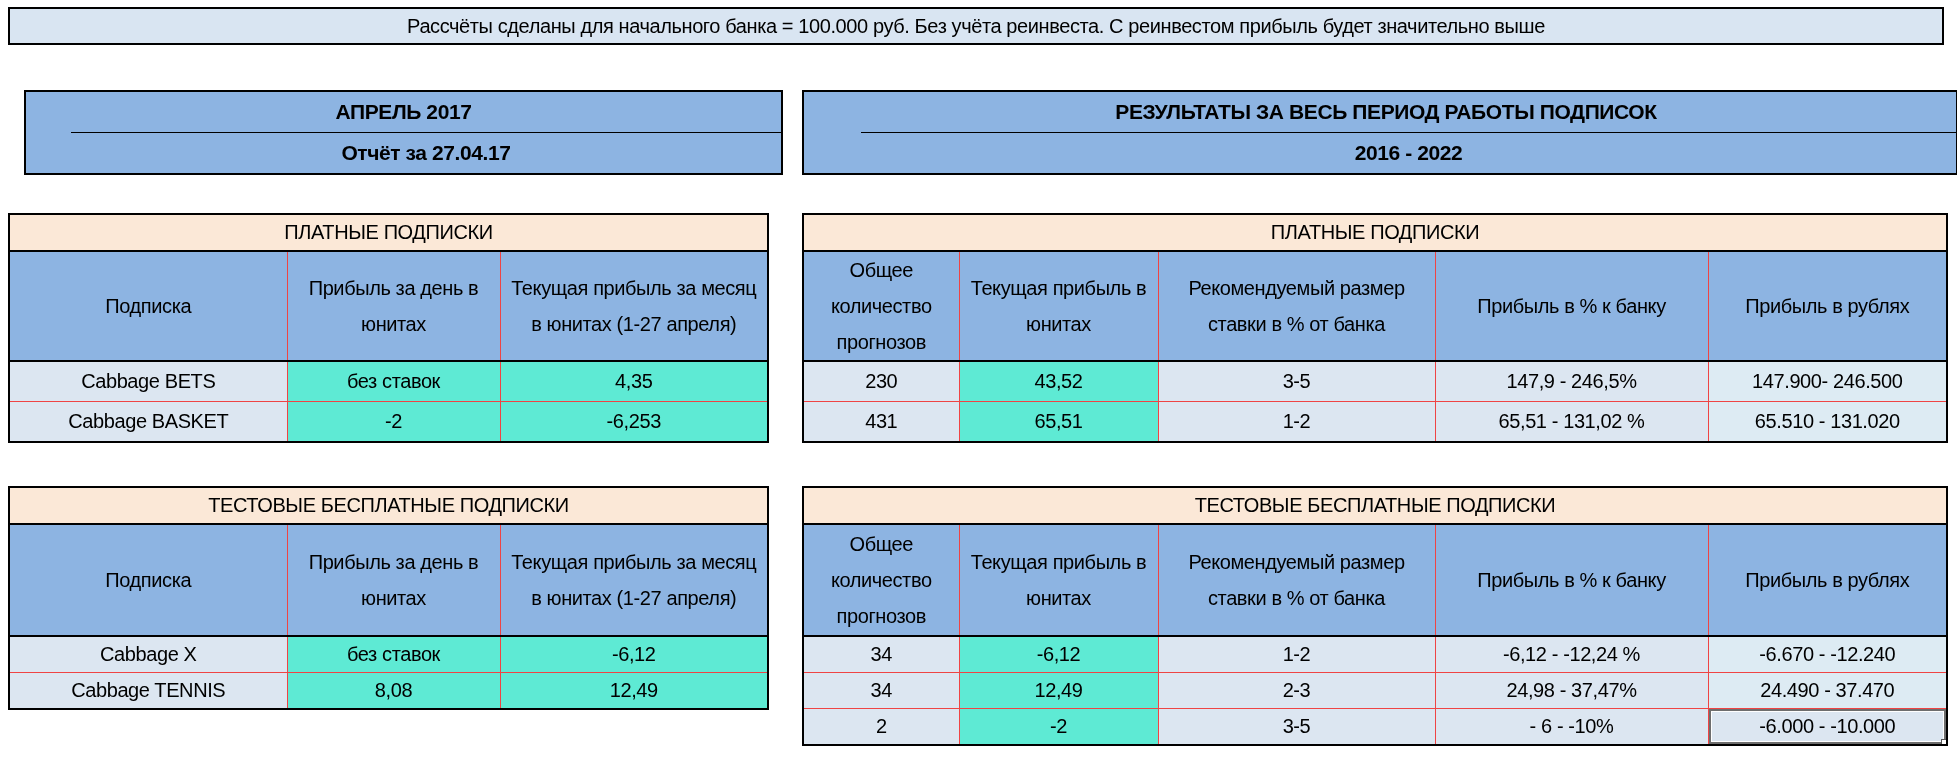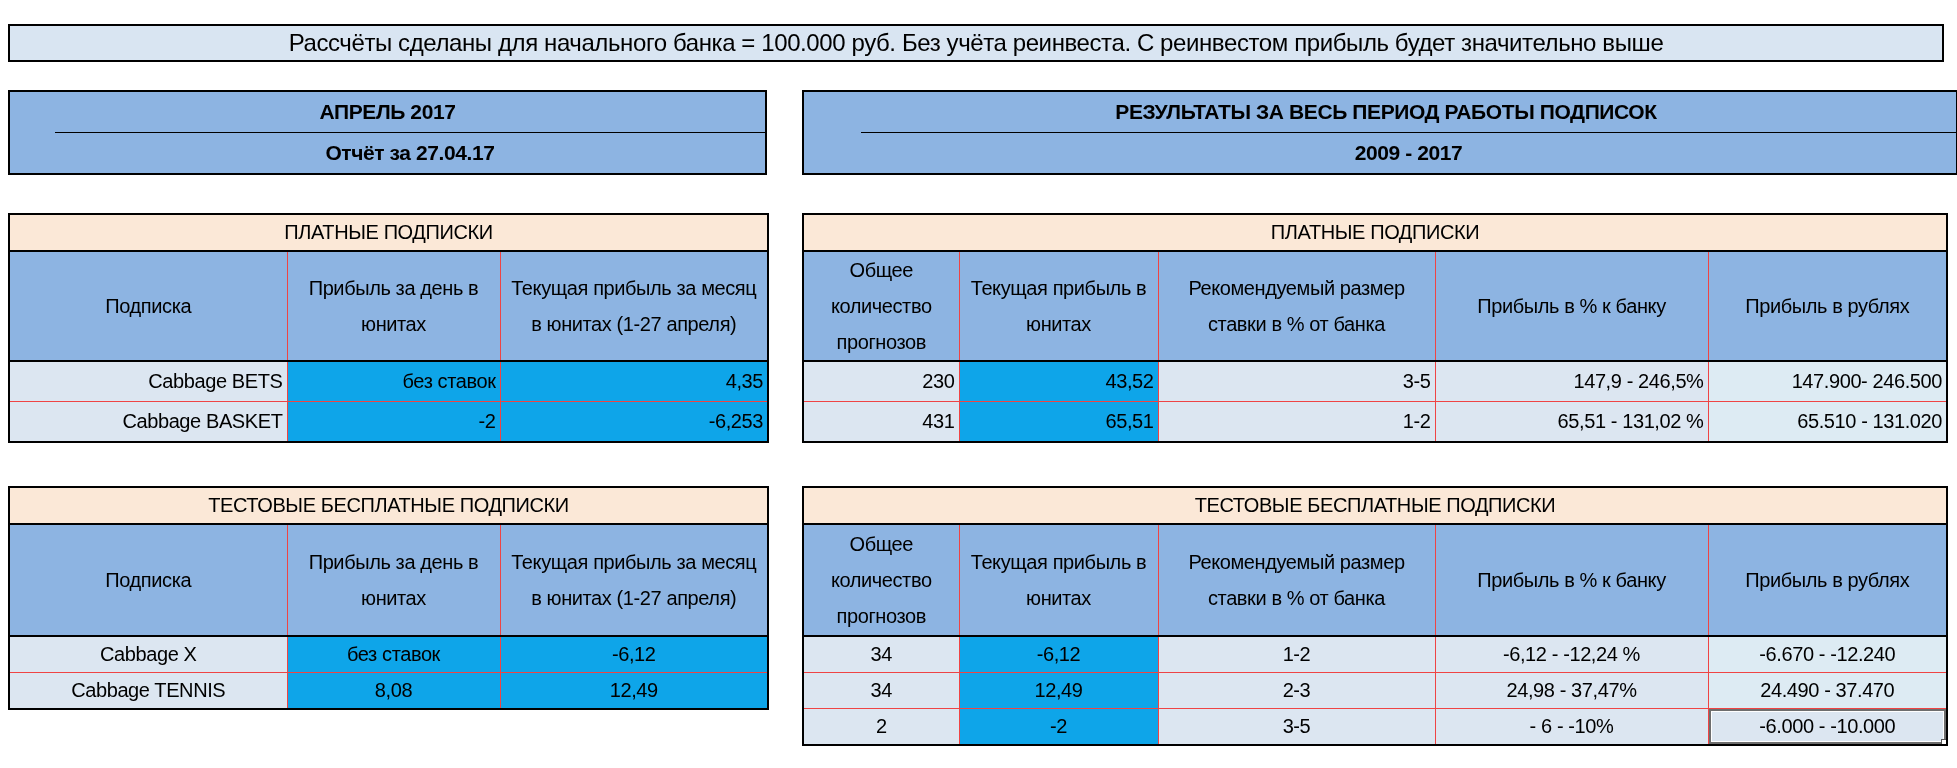--- a/index.html
+++ b/index.html
@@ -2,24 +2,24 @@
 <html><head>
 <meta charset="utf-8">
 <style>
   html,body{margin:0;padding:0;background:#fff;}
   .sheet{
     position:relative;width:1957px;height:768px;background:#ffffff;overflow:hidden;
     font-family:"Liberation Sans",sans-serif;color:#000;letter-spacing:-0.4px;
   }
   
   .banner{
-    position:absolute;left:8px;top:24px;width:1932px;height:34px;
+    position:absolute;left:8px;top:7px;width:1932px;height:34px;
     background:#D9E5F2;border:2px solid #000;
     display:flex;align-items:center;justify-content:center;
-    font-size:24px;font-weight:400;
+    font-size:20px;font-weight:400;
   }
   
   .hblock{position:absolute;background:#8DB4E2;border:2px solid #000;}
   .hrow{
     height:40px;display:flex;align-items:center;justify-content:center;
     font-size:21px;font-weight:700;
   }
   .hrow + .hrow{border-top:1px solid #000;margin-left:45px;}
   
   table.xl{
@@ -31,52 +31,52 @@
     font-size:20px;font-weight:400;overflow:hidden;
   }
   tr.title td{
     background:#FBE8D7;height:35px;border-bottom:2px solid #000;font-size:20px;
   }
   tr.cols th{
     background:#8DB4E2;border-bottom:2px solid #000;line-height:36px;
   }
   .t1 tr.cols th{height:108px;}
   .t2 tr.cols th{height:110px;}
-  .t1 tr.data td{height:39px;text-align:right;}
+  .t1 tr.data td{height:39px;}
   .t2 tr.data td{height:35px;}
   td.name{text-align:left;padding-left:5px;}
   .c-blue{background:#DCE6F1;}
-  .c-cyan{background:#0ea5e9;}
+  .c-cyan{background:#5eead4;}
   .c-cyan2{background:#DDEBF3;}
   .bb2{border-bottom:3px solid #000;}
   
   td.sel{
     position:relative;
     box-shadow:inset 0 0 0 2px #6e6e6e, inset 0 0 0 3px #ffffff;
   }
   .fill-handle{
     position:absolute;right:-4px;bottom:-4px;width:7px;height:7px;
     background:#fff;border:1px solid #555;z-index:3;
   }
 </style>
 </head>
 <body>
 
 <div class="sheet">
 
   <div class="banner">Рассчёты сделаны для начального банка = 100.000 руб. Без учёта реинвеста. С реинвестом прибыль будет значительно выше</div>
 
-  <div class="hblock" style="left:8px;top:90px;width:755px;">
+  <div class="hblock" style="left:24px;top:90px;width:755px;">
     <div class="hrow">АПРЕЛЬ 2017</div>
     <div class="hrow">Отчёт за 27.04.17</div>
   </div>
 
   <div class="hblock" style="left:802px;top:90px;width:1140px;padding-left:12px;">
     <div class="hrow">РЕЗУЛЬТАТЫ ЗА ВЕСЬ ПЕРИОД РАБОТЫ ПОДПИСОК</div>
-    <div class="hrow">2009 - 2017</div>
+    <div class="hrow">2016 - 2022</div>
   </div>
 
   <table class="xl t1" style="left:8px;top:213px;width:759px;">
     <colgroup>
         <col style="width:278px">
         <col style="width:213px">
         <col style="width:268px">
       </colgroup>
     <tbody>
         <tr class="title">

